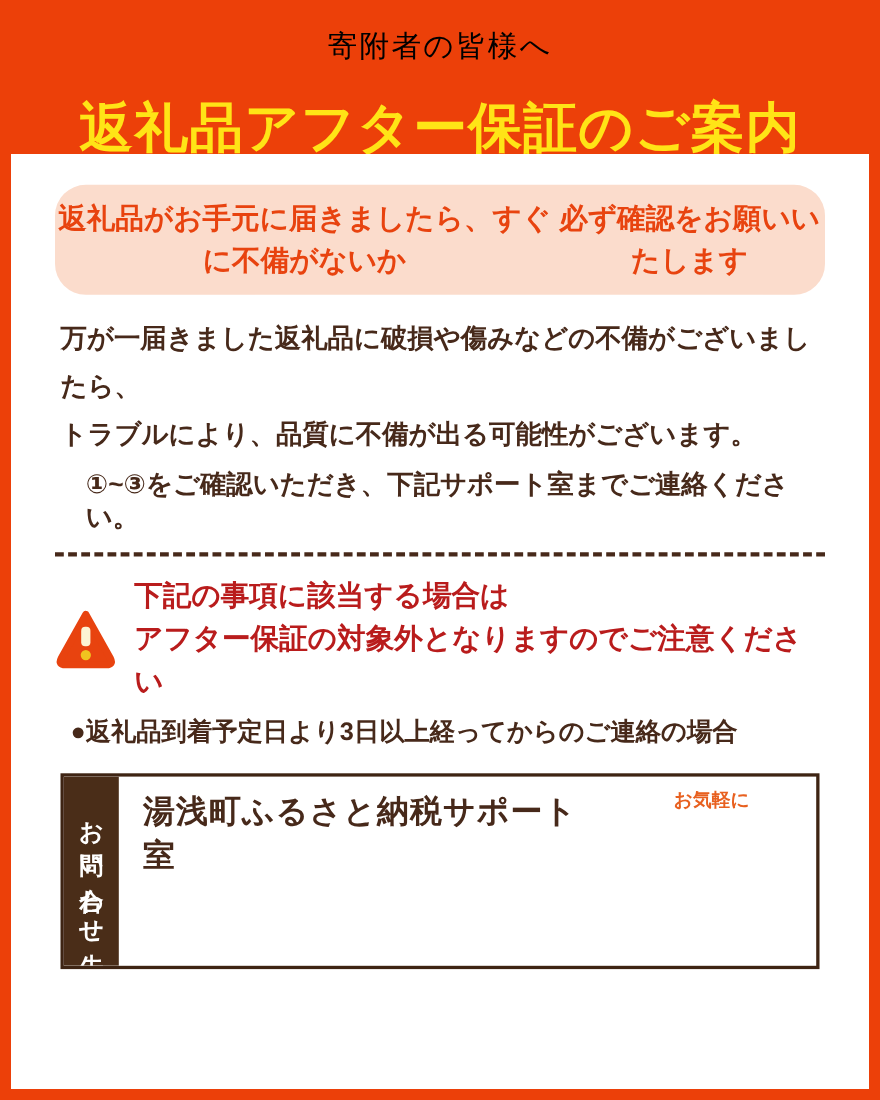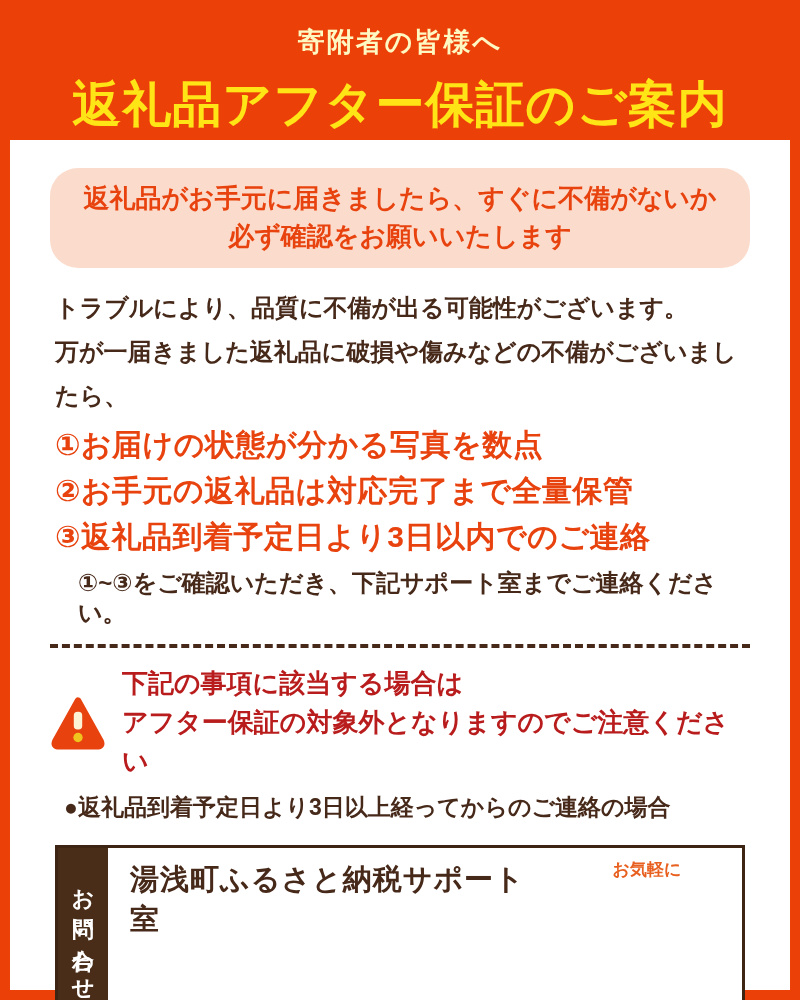--- a/index.html
+++ b/index.html
@@ -9,36 +9,36 @@
     font-family:"Liberation Sans","DejaVu Sans",sans-serif;
     color:#47291A;
     position:relative;
     overflow:hidden;
   }
   .page { position:absolute; inset:0; }
 
   
   .header { text-align:center; padding-top:24px; height:140px; }
   .header .subtitle {
-    color:#fef9c3; font-size:27px; font-weight:700; letter-spacing:2px;
+    color:#000000; font-size:27px; font-weight:400; letter-spacing:2px;
   }
   .header .title {
-    color:#FFE416; font-size:49px; font-weight:900; letter-spacing:1px; margin-top:12px;
+    color:#FFE416; font-size:49px; font-weight:900; letter-spacing:1px; margin-top:24px;
   }
 
   
   .sheet {
     position:absolute; left:10px; right:10px; top:140px; bottom:10px;
     background:#FFFFFF;
   }
 
   .notice-box {
     margin:28px 40px 0; height:100px; border-radius:28px;
     background:#FBDCCC; color:#E8430F;
-    display:flex; flex-direction:column; align-items:center; justify-content:center;
+    display:flex; align-items:center; justify-content:center;
     font-size:26px; font-weight:800; line-height:1.45; text-align:center;
   }
 
   .paragraph { margin:18px 45px 0; font-size:24px; font-weight:700; line-height:44px; }
 
   .steps { margin:4px 45px 0; color:#E8430F; font-size:30px; font-weight:900; line-height:46px; letter-spacing:0.5px; }
 
   .confirm { margin:8px 68px 0; font-size:24px; font-weight:700; line-height:30px; }
 
   .divider { margin:16px 40px 0; border-top:4px dashed #47291A; height:0; }
@@ -79,29 +79,24 @@
   </div>
 
   <div class="sheet">
 
     <div class="notice-box">
       <div>返礼品がお手元に届きましたら、すぐに不備がないか</div>
       <div>必ず確認をお願いいたします</div>
     </div>
 
     <div class="paragraph">
+      <div>万が一届きました返礼品に破損や傷みなどの不備がございましたら、</div>
       <div>トラブルにより、品質に不備が出る可能性がございます。</div>
-      <div>万が一届きました返礼品に破損や傷みなどの不備がございましたら、</div>
     </div>
 
-    <div class="steps">
-      <div>①お届けの状態が分かる写真を数点</div>
-      <div>②お手元の返礼品は対応完了まで全量保管</div>
-      <div>③返礼品到着予定日より3日以内でのご連絡</div>
-    </div>
 
     <div class="confirm">①~③をご確認いただき、下記サポート室までご連絡ください。</div>
 
     <div class="divider"></div>
 
     <div class="warning-row">
       <svg class="tri" viewBox="0 0 60 62">
         <path d="M30,7 L54,50 Q57,56 50,56 L10,56 Q3,56 6,50 Z" fill="#E8430F" stroke="#E8430F" stroke-width="7" stroke-linejoin="round"></path>
         <rect x="25.5" y="19" width="9" height="19" rx="4" fill="#FCF4D4"></rect>
         <circle cx="30" cy="46.5" r="5" fill="#F0C41F"></circle>

